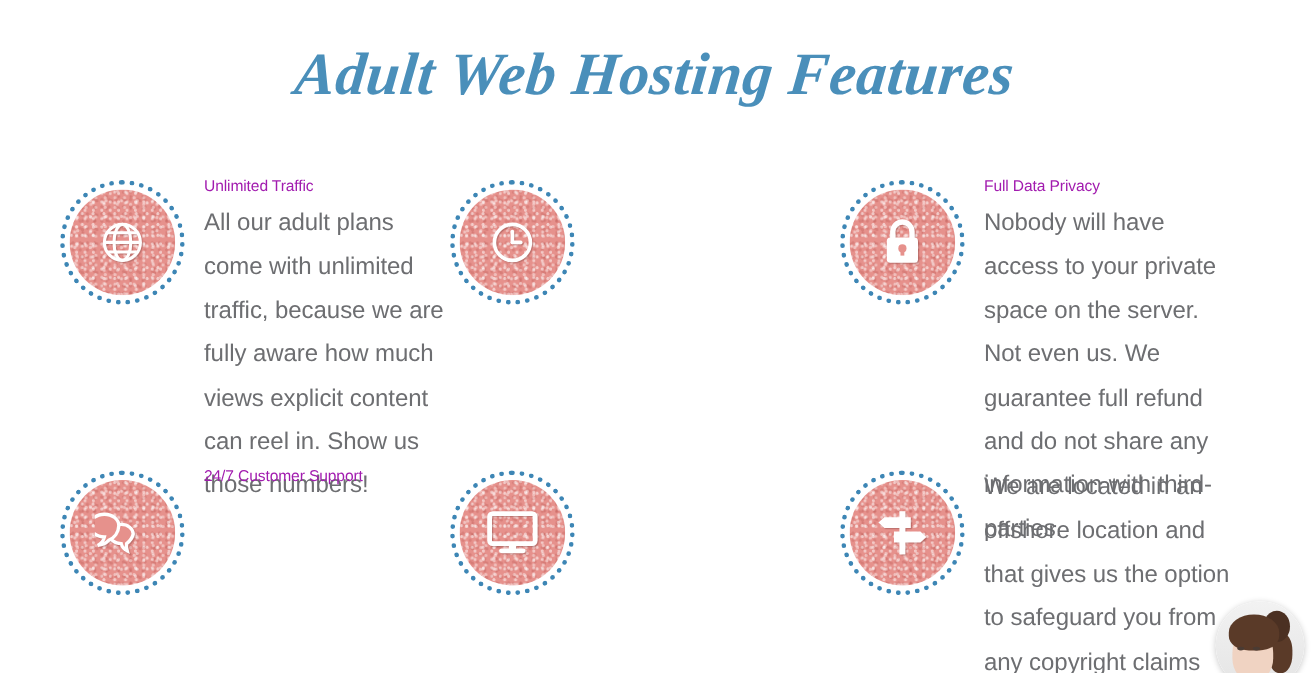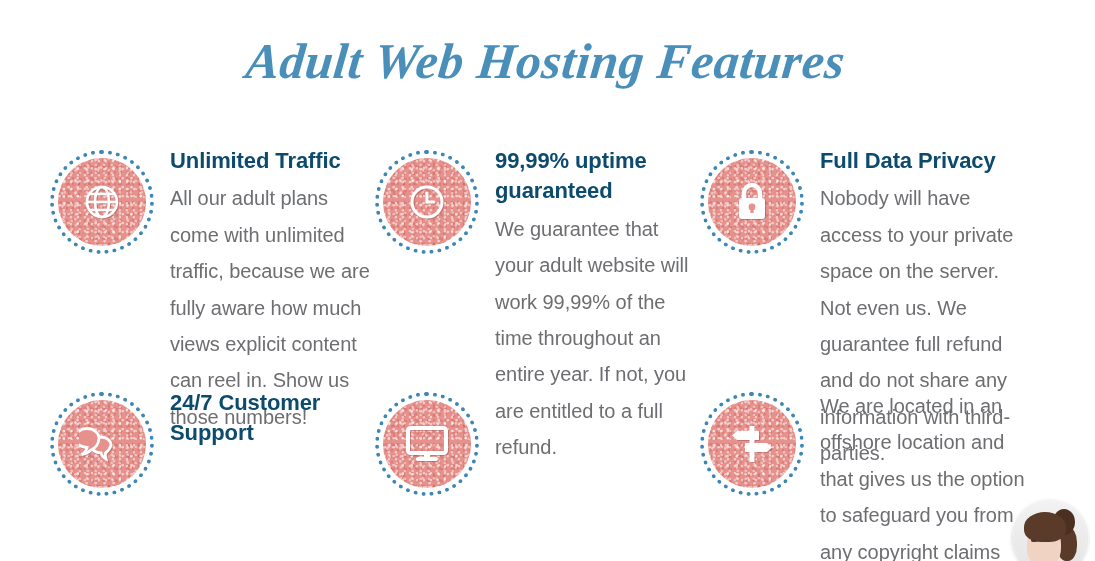--- a/index.html
+++ b/index.html
@@ -95,23 +95,23 @@
   }
 
   
   .feature-text {
     flex: 1 1 auto;
     padding-top: 6px;
     min-width: 0;
   }
   .feature-title {
     margin: 0 0 4px 0;
-    color: #0c4a6e;
-    font-size: 22px;
-    font-weight: bold;
+    color: #a21caf;
+    font-size: 13px;
+    font-weight: normal;
     line-height: 1.38;
     letter-spacing: -0.1px;
   }
   .feature-desc {
     margin: 0;
     color: #6d6e71;
     font-size: 20px;
     line-height: 1.82;
     letter-spacing: -0.05px;
   }
@@ -213,24 +213,20 @@
       <div class="icon-disc">
         <span>
           <svg width="42" height="42" viewBox="0 0 42 42">
             <circle cx="21" cy="21" r="15" fill="none" stroke="#ffffff" stroke-width="3"></circle>
             <line x1="21" y1="21" x2="21" y2="12" stroke="#ffffff" stroke-width="3" stroke-linecap="round"></line>
             <line x1="21" y1="21" x2="28" y2="21" stroke="#ffffff" stroke-width="3" stroke-linecap="round"></line>
           </svg>
         </span>
       </div>
     </div>
-    <div class="feature-text">
-      <h3 class="feature-title">99,99% uptime guaranteed</h3>
-      <p class="feature-desc">We guarantee that your adult website will work 99,99% of the time throughout an entire year. If not, you are entitled to a full refund.</p>
-    </div>
   </div>
 
   <div class="feature-card col-3">
     <div class="icon-badge">
       <div class="icon-ring"></div>
       <div class="icon-disc">
         <span>
           <svg width="40" height="44" viewBox="0 0 40 44">
             <path d="M12 19 V13 a8 8 0 0 1 16 0 V19" fill="none" stroke="#ffffff" stroke-width="4.5"></path>
             <rect x="7" y="18" width="26" height="21" rx="3" fill="#ffffff"></rect>

